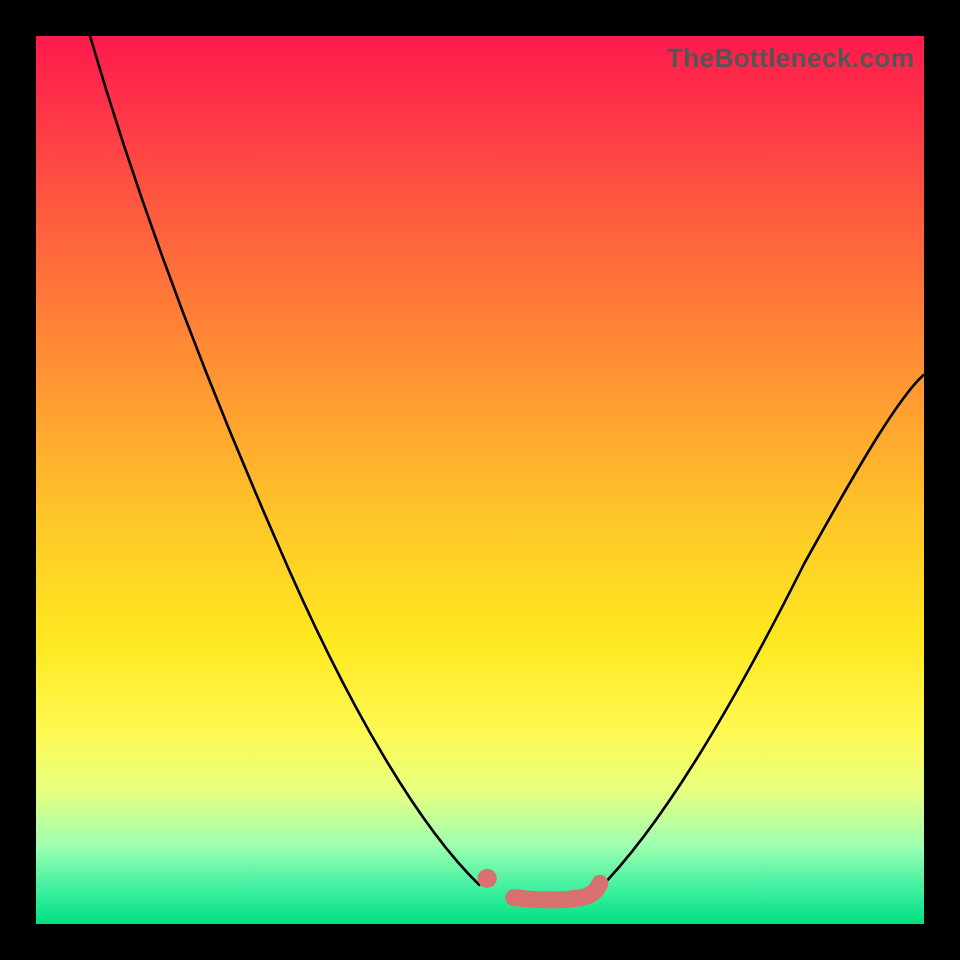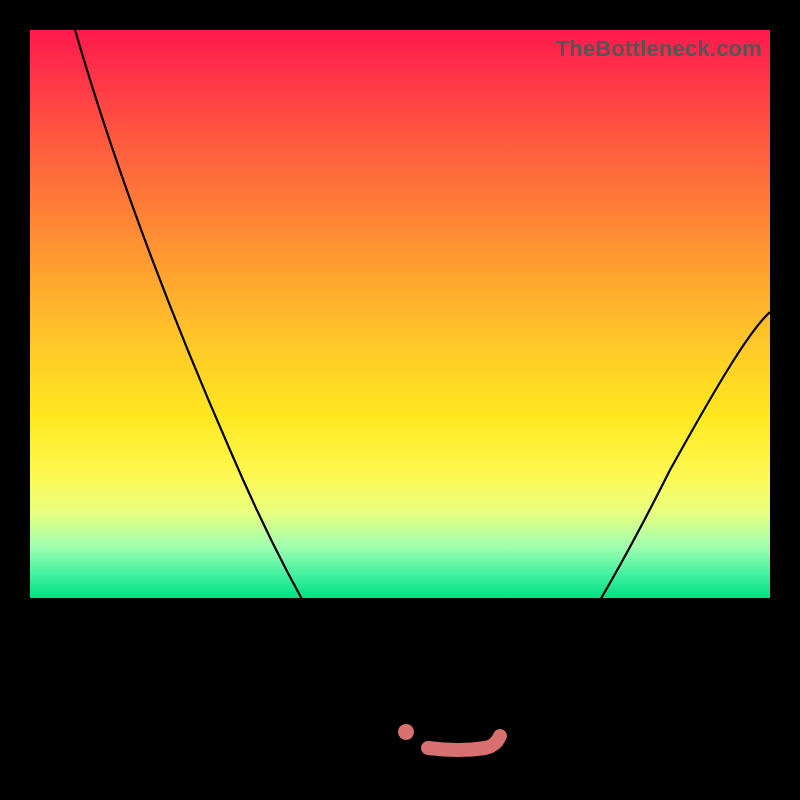--- a/index.html
+++ b/index.html
@@ -9,21 +9,21 @@
     height: 800px;
     background: #000;
     overflow: hidden;
     font-family: Arial, Helvetica, sans-serif;
   }
   .frame {
     position: absolute;
     left: 30px;
     top: 30px;
     width: 740px;
-    height: 568px;
+    height: 740px;
     background: linear-gradient(to bottom,
       #ff1a4d 0%,
       #ff3348 8%,
       #ff5540 18%,
       #ff7a38 30%,
       #ffa030 42%,
       #ffc828 55%,
       #ffe820 68%,
       #fff850 78%,
       #e8ff80 85%,

